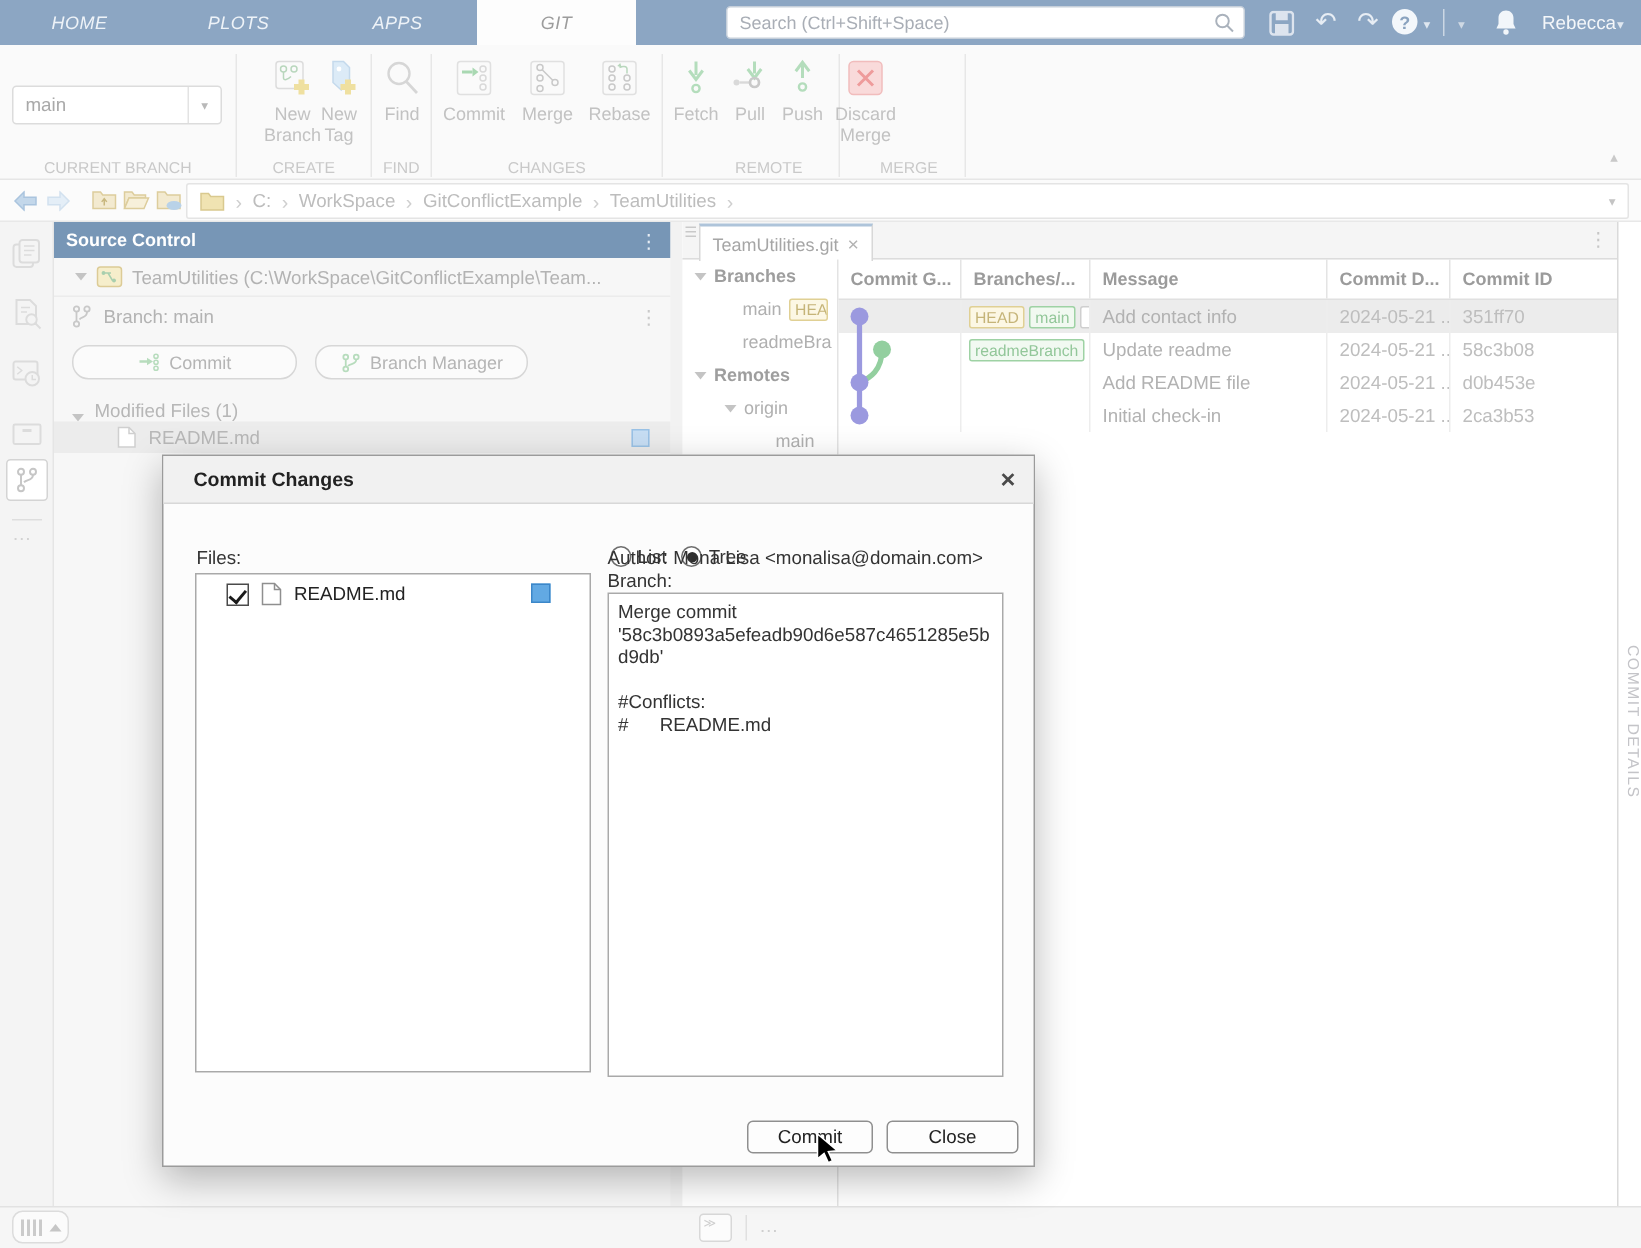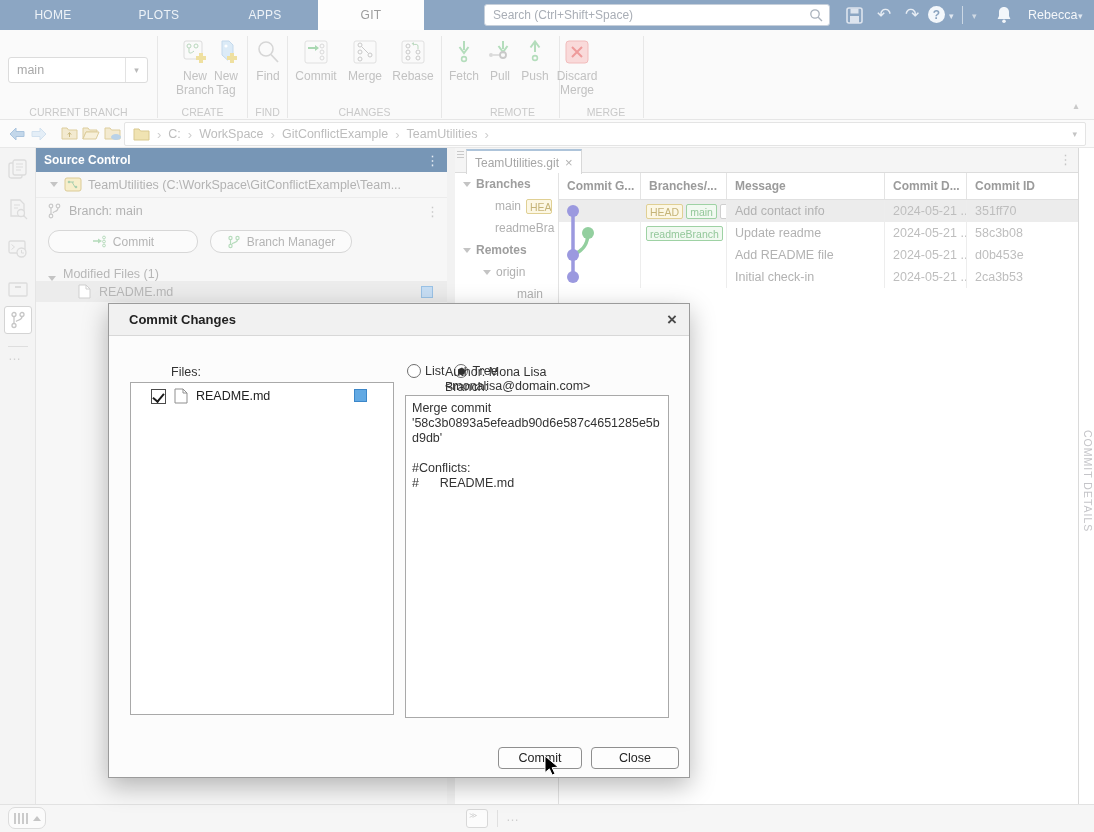--- a/index.html
+++ b/index.html
@@ -3,21 +3,21 @@
 <meta charset="utf-8">
 <style>
   html,body{margin:0;padding:0;background:#fff;}
   *{box-sizing:border-box;font-family:"Liberation Sans",sans-serif;}
   #app{position:relative;width:1094px;height:832px;overflow:hidden;background:#f6f6f6;}
   .abs{position:absolute;}
 
   
   .topbar{left:0;top:0;width:1094px;height:30px;background:#8ca6c3;display:flex;align-items:stretch;}
   .tab{width:106px;display:flex;align-items:center;justify-content:center;font-size:12px;
-       color:#eef3f8;letter-spacing:.3px;cursor:default;}
+       color:#eef3f8;letter-spacing:.3px;cursor:default;font-style:italic;}
   .tab.active{background:#fdfdfd;color:#9c9c9c;}
   .searchbox{left:484px;top:4px;width:346px;height:22px;background:#fff;border:1px solid #c6cfda;
        border-radius:3px;display:flex;align-items:center;padding:0 6px;}
   .searchbox input{flex:1;border:none;outline:none;font-size:12px;color:#555;background:transparent;}
   .searchbox input::placeholder{color:#a9aeb6;}
   .tbico{color:#e7edf4;font-size:15px;line-height:30px;text-align:center;}
   .helpcirc{width:17px;height:17px;border-radius:50%;background:#f3f7fb;color:#8aa3bf;font-size:12px;
        font-weight:bold;display:flex;align-items:center;justify-content:center;}
   .caret{font-size:9px;color:#dfe7f0;}
   .tbdivider{width:1px;height:18px;background:rgba(255,255,255,.55);}
@@ -125,21 +125,21 @@
        border-radius:3px;background:#fcfcfc;color:#cfcfcf;font-size:8px;line-height:9px;padding:1px 2px;}
   .botdiv{position:absolute;left:497px;top:5px;width:1px;height:17px;background:#e0e0e0;}
   .botdots{position:absolute;left:506px;top:4px;color:#cfcfcf;font-size:13px;letter-spacing:1px;}
 
   
   .dialog{left:108px;top:303px;width:582px;height:475px;background:#fcfcfc;border:1px solid #9b9b9b;
        box-shadow:0 8px 24px rgba(0,0,0,.28);z-index:10;}
   .dlgtitle{height:32px;background:#f1f1f1;border-bottom:1px solid #d8d8d8;display:flex;align-items:center;
        padding:0 12px 0 20px;font-size:13px;font-weight:bold;color:#222;}
   .dlgclose{margin-left:auto;font-size:17px;font-weight:bold;color:#4a4a4a;line-height:17px;}
-  .dlglabel{position:absolute;font-size:12.5px;color:#333;margin-left:40px;}
+  .dlglabel{position:absolute;font-size:12.5px;color:#333;}
   .radios{position:absolute;left:298px;top:60px;display:flex;align-items:center;gap:10px;font-size:12.5px;color:#333;}
   .radio{width:14px;height:14px;border:1px solid #6e6e6e;border-radius:50%;background:#fff;
        display:inline-flex;align-items:center;justify-content:center;margin-right:4px;}
   .radio.sel::after{content:"";width:7px;height:7px;border-radius:50%;background:#2f2f2f;}
   .fileslist{position:absolute;left:21px;top:78px;width:264px;height:333px;background:#fff;border:1px solid #a9a9a9;}
   .flrow{display:flex;align-items:center;gap:8px;height:24px;padding:2px 8px 0 20px;font-size:12.5px;color:#222;position:relative;}
   .cbx{width:15px;height:15px;border:1.5px solid #4a4a4a;background:#fff;position:relative;flex:none;}
   .cbx::after{content:"";position:absolute;left:3px;top:1px;width:5px;height:9px;border:solid #1a1a1a;
        border-width:0 2px 2px 0;transform:rotate(40deg);}
   .bluesq{position:absolute;right:26px;top:6px;width:13px;height:13px;background:#62a9e3;border:1px solid #3c87c9;}

